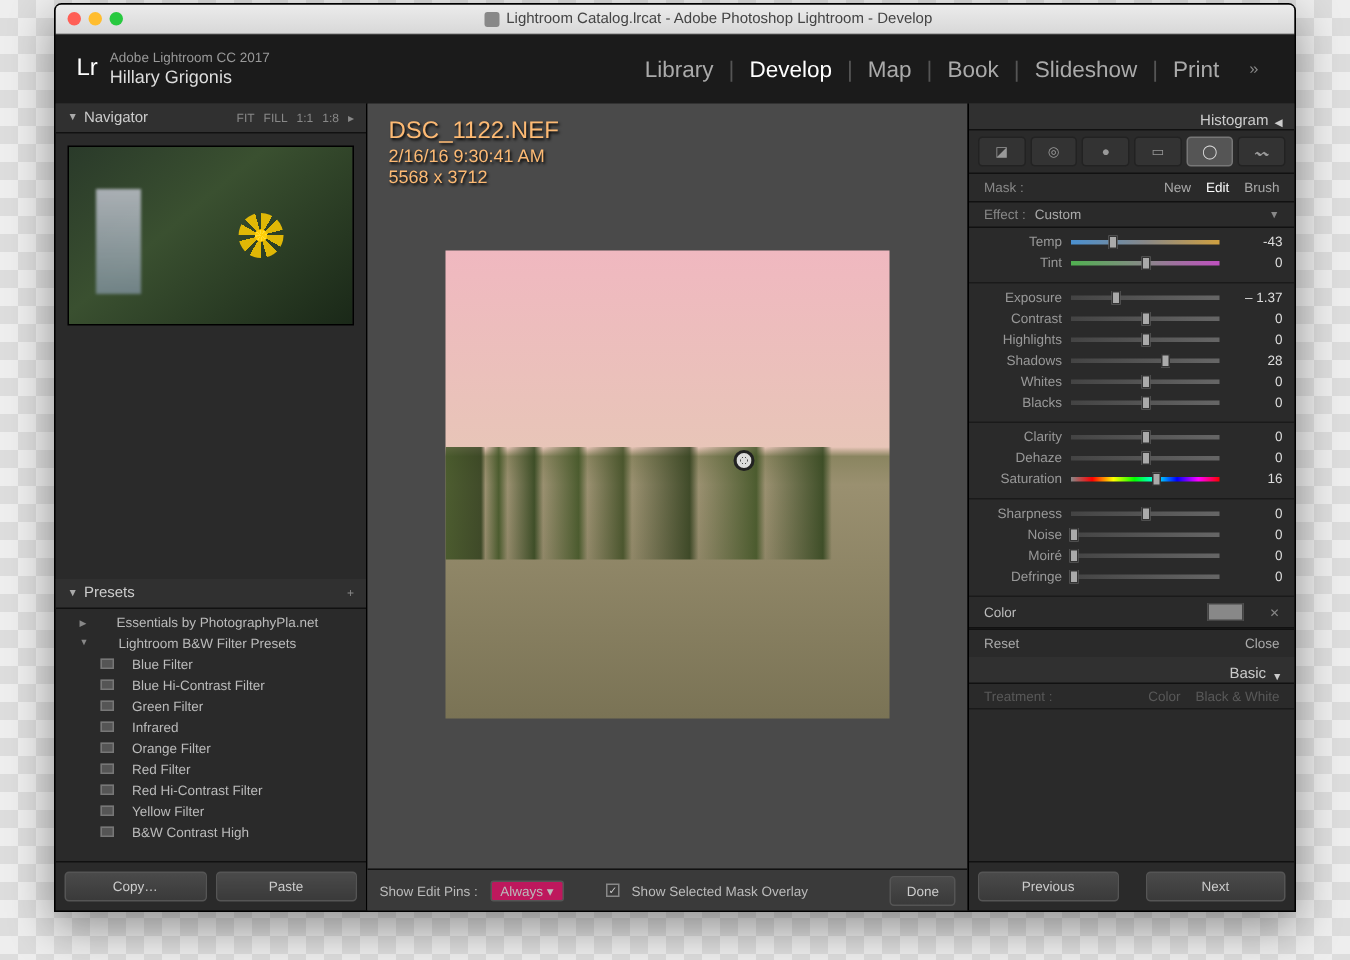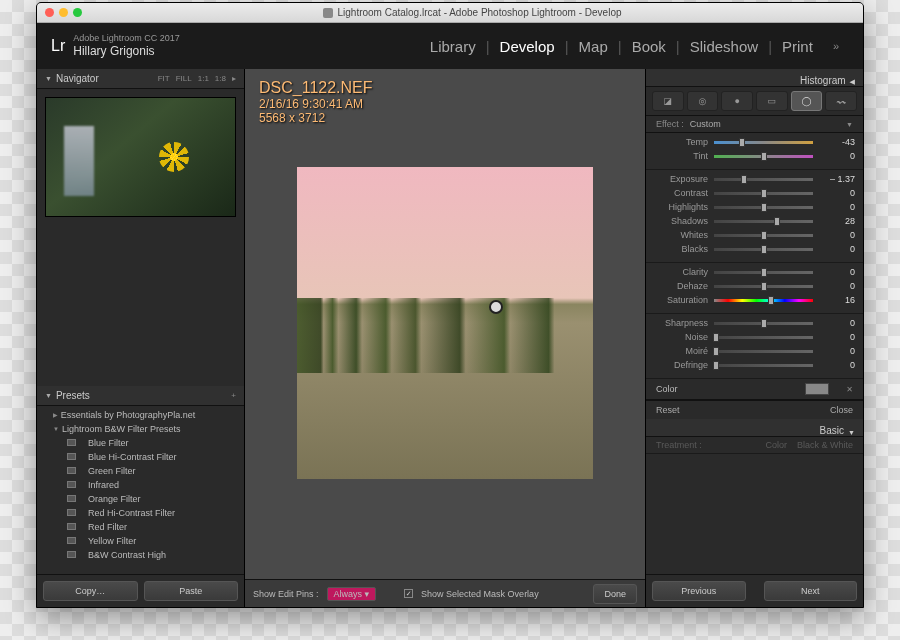--- a/index.html
+++ b/index.html
@@ -28,21 +28,21 @@
 .center { flex:1; background:#4a4a4a; display:flex; flex-direction:column;}
 .right { width:218px; background:#2a2a2a; border-left:1px solid #000; display:flex; flex-direction:column;}
 .phead { height:20px; background:#303030; display:flex; align-items:center; padding:0 8px; font-size:10px; color:#ccc; border-bottom:1px solid #111; cursor:pointer;}
 .phead .tri{font-size:7px;margin-right:4px;color:#aaa}
 .phead .rt{margin-left:auto;font-size:8px;color:#888;display:flex;gap:6px;align-items:flex-start}
 .nav-img{margin:8px;height:120px;background:linear-gradient(140deg,#2a3a2a 0%,#3a5030 40%,#1a2818 100%);position:relative;border:1px solid #000;overflow:hidden}
 .nav-img::before{content:"";position:absolute;left:18px;top:28px;width:30px;height:70px;background:linear-gradient(#dde,#89a);opacity:.7;filter:blur(1px)}
 .flower{position:absolute;width:18px;height:18px;background:radial-gradient(#ffdd33 30%,#cc9900 32%,transparent 34%);border-radius:50%;right:52px;top:50px}
 .flower::after{content:"";position:absolute;inset:-6px;background:conic-gradient(#ffcc00 0 30deg,transparent 30deg 45deg,#ffcc00 45deg 75deg,transparent 75deg 90deg,#ffcc00 90deg 120deg,transparent 120deg 135deg,#ffcc00 135deg 165deg,transparent 165deg 180deg,#ffcc00 180deg 210deg,transparent 210deg 225deg,#ffcc00 225deg 255deg,transparent 255deg 270deg,#ffcc00 270deg 300deg,transparent 300deg 315deg,#ffcc00 315deg 345deg,transparent 345deg);border-radius:50%;opacity:.85}
 .presets{flex:1;overflow:auto;font-size:9px;color:#bbb;padding:2px 0 6px}
-.pgroup{padding:2px 6px 2px 16px;display:flex;align-items:center;gap:3px;cursor:pointer}
+.pgroup{padding:2px 6px 2px 16px;display:flex;align-items:center;gap:20px;cursor:pointer}
 .pgroup .t{font-size:6px;color:#888}
 .pitem{padding:2px 6px 2px 30px;display:flex;align-items:center;gap:12px;cursor:pointer}
 .pitem .ic{width:9px;height:7px;background:#555;border:1px solid #777}
 .lbtns{display:flex;gap:6px;padding:6px;border-top:1px solid #111}
 .btn{flex:1;height:20px;background:linear-gradient(#4a4a4a,#3a3a3a);border:1px solid #555;border-radius:3px;font-size:9px;color:#ccc;display:flex;align-items:center;justify-content:center;cursor:pointer}
 .btn.sm{flex:0 0 auto;padding:0 10px}
 .cinfo{padding:10px 14px;color:#fdba74;font-size:12px;text-shadow:1px 1px 2px #000}
 .cinfo .fn{font-size:16px}
 .cimg-wrap{flex:1;position:relative;margin:0 24px 10px}
 .cimg{position:absolute;left:28px;top:32px;right:28px;bottom:90px;background:linear-gradient(#f0b8c0 0%,#e8c5b8 42%,#8a8560 44%,#9a9070 50%,#7a7355 100%);overflow:hidden}
@@ -166,25 +166,25 @@
           <div class="pitem">
             <span class="ic"></span>
             <span>Infrared</span>
           </div>
           <div class="pitem">
             <span class="ic"></span>
             <span>Orange Filter</span>
           </div>
           <div class="pitem">
             <span class="ic"></span>
+            <span>Red Filter</span>
+          </div>
+          <div class="pitem">
+            <span class="ic"></span>
             <span>Red Hi-Contrast Filter</span>
-          </div>
-          <div class="pitem">
-            <span class="ic"></span>
-            <span>Red Filter</span>
           </div>
           <div class="pitem">
             <span class="ic"></span>
             <span>Yellow Filter</span>
           </div>
           <div class="pitem">
             <span class="ic"></span>
             <span>B&amp;W Contrast High</span>
           </div>
         </div>
@@ -222,20 +222,27 @@
       </div>
       <div class="rscroll">
         <div class="tools" id="tools">
             <div class="tool">◪</div>
             <div class="tool">◎</div>
             <div class="tool">●</div>
             <div class="tool">▭</div>
             <div class="tool act">◯</div>
             <div class="tool">〰</div>
           </div>
+        <div class="maskrow">
+          <span class="lab">Mask :</span>
+          <span style="flex:1"></span>
+          <span>New</span>
+          <span class="act">Edit</span>
+          <span>Brush</span>
+        </div>
         <div class="effect">
           <span>Effect :</span>
           <span class="dd">Custom</span>
           <span class="tr">▼</span>
         </div>
         <div id="sliders">
             <div class="slgroup">
               <div class="sl">
                 <div class="nm">Temp</div>
                 <div class="tr temp">

